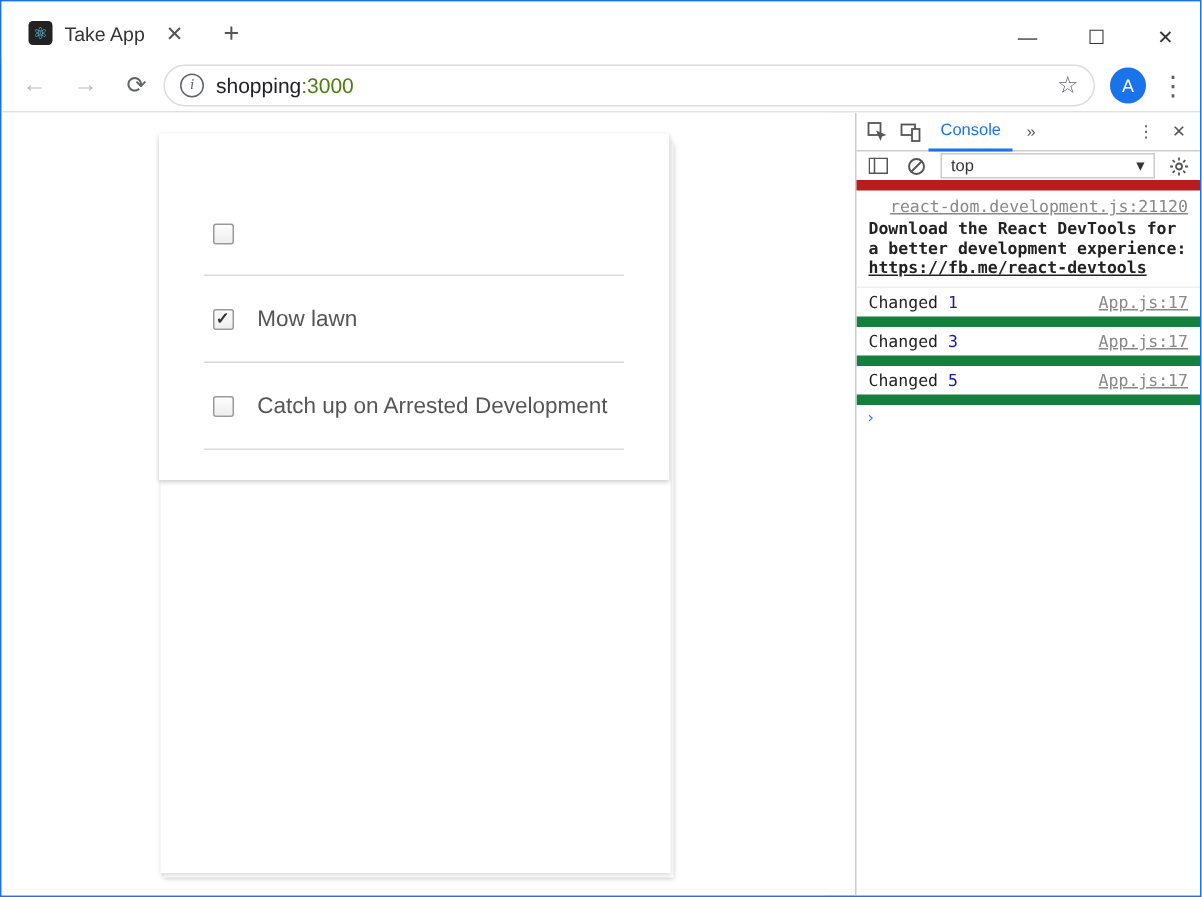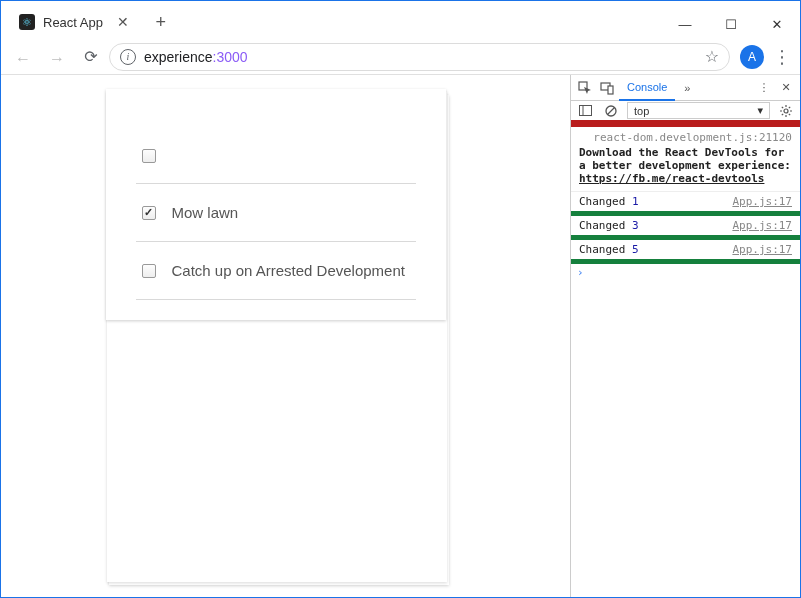--- a/index.html
+++ b/index.html
@@ -32,55 +32,55 @@
   .todo-label { font-size: 15px; color: #555; }
   .devtools { width: 230px; border-left: 1px solid #ccc; display: flex; flex-direction: column; font-size: 11px; background: #fff; margin-left: 20px; }
   .dt-tabs { height: 26px; border-bottom: 1px solid #ccc; display: flex; align-items: center; padding: 0 4px; gap: 2px; }
   .dt-icon { width: 20px; height: 20px; display: flex; align-items: center; justify-content: center; color: #555; }
   .dt-tab { padding: 0 8px; height: 26px; display: flex; align-items: center; color: #333; }
   .dt-tab.active { color: #1a73e8; border-bottom: 2px solid #1a73e8; }
   .dt-tabs .spacer { flex: 1; }
   .dt-filter { height: 26px; border-bottom: 7px solid #b91c1c; display: flex; align-items: center; padding: 0 4px; gap: 6px; }
   .dt-filter .sel { border: 1px solid #ccc; padding: 1px 6px; font-size: 11px; color: #333; flex: 1; display: flex; justify-content: space-between; align-items: center; }
   .dt-body { flex: 1; font-family: Menlo, Consolas, monospace; font-size: 11px; overflow: auto; }
-  .src-link { color: #888; text-align: right; padding: 4px 8px 0; }
+  .src-link { color: #888; text-decoration: underline; text-align: right; padding: 4px 8px 0; }
   .dl-msg { padding: 2px 8px 6px; font-weight: bold; color: #222; border-bottom: 1px solid #eee; }
   .dl-msg a { color: #222; text-decoration: underline; }
-  .log-row { display: flex; justify-content: space-between; padding: 3px 8px; border-bottom: 5px solid #15803d; color: #222; }
+  .log-row { display: flex; justify-content: space-between; padding: 3px 8px; border-bottom: 7px solid #15803d; color: #222; }
   .log-row .val { color: #1a1aa6; }
   .log-row .src { color: #888; text-decoration: underline; }
   .prompt { color: #367cf1; padding: 2px 6px; }
   .host { color: #202124; }
-  .port { color: #8b5cf6; }
+  .port { color: #4d7c0f; }
 </style>
 </head>
 <body>
 
 <div class="window">
   <div class="titlebar">
     <div class="tab">
       <span class="favicon">⚛</span>
-      <span>React App</span>
+      <span>Take App</span>
       <span class="close">✕</span>
     </div>
     <div class="newtab">+</div>
     <div class="win-controls">
       <div>—</div>
       <div>☐</div>
       <div>✕</div>
     </div>
   </div>
 
   <div class="addrbar">
     <div class="nav-btn disabled">←</div>
     <div class="nav-btn disabled">→</div>
     <div class="nav-btn">⟳</div>
     <div class="url-field">
       <span class="info">i</span>
-      <span><span class="host">experience</span><span class="port">:3000</span></span>
+      <span><span class="host">shopping</span><span class="port">:3000</span></span>
       <span class="star">☆</span>
     </div>
     <div class="avatar">A</div>
     <div class="kebab">⋮</div>
   </div>
 
   <div class="content">
     <div class="viewport">
       <div class="card-stack">
         <div class="card-shadow1"></div>

